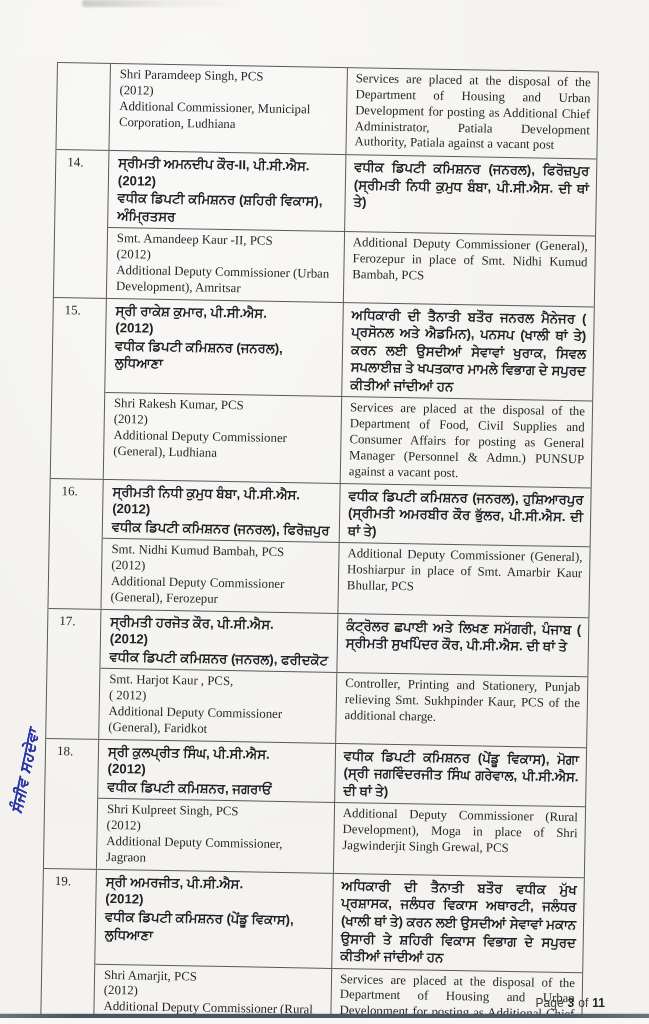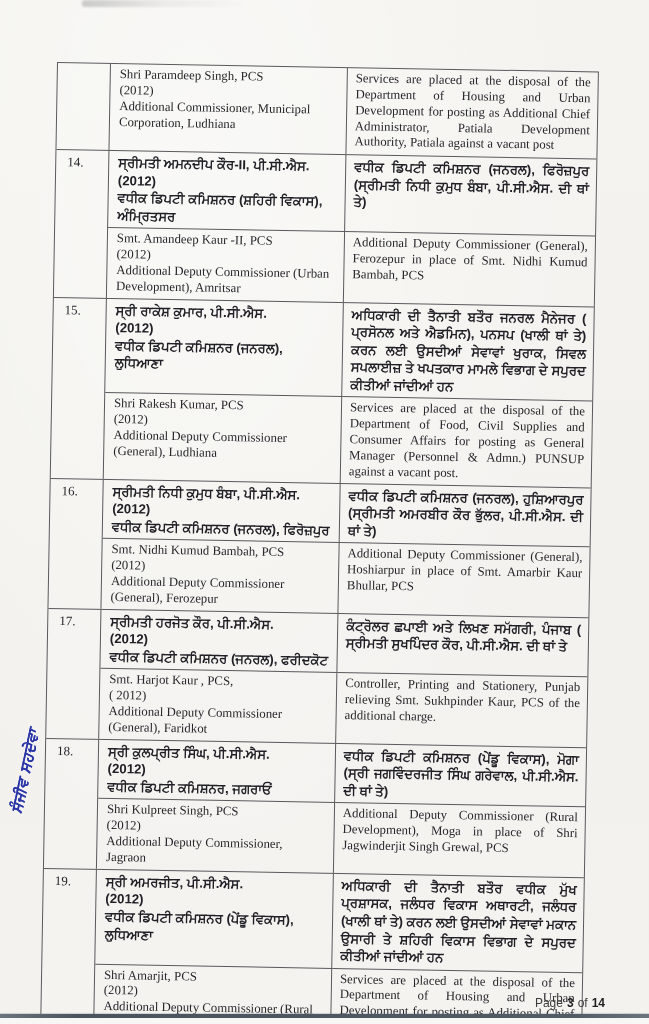--- a/index.html
+++ b/index.html
@@ -203,17 +203,17 @@
           <div>Shri Amarjit, PCS</div>
           <div>(2012)</div>
           <div>Additional Deputy Commissioner (Rural Development), Ludhiana</div>
         </div>
         <div class="cell posting en split" style="grid-area: 2 / 3; min-height: 77px;">Services are placed at the disposal of the Department of Housing and Urban Development for posting as Additional Chief Administrator, Jalandhar Development Authority, Jalandhar against a vacant post</div>
       </div>
     </div>
 
   <div class="signature">ਸੰਜੀਵ ਸਹਦੇਵਾ</div>
 
-  <div class="footer"><span>Page</span><b>3</b><span>of</span><b>14</b></div>
+  <div class="footer"><span>Page</span><b>3</b><span>of</span><b>11</b></div>
 
   <div class="bottom-rule"></div>
   <div class="below-rule"></div>
 </div>
 
 </body></html>

